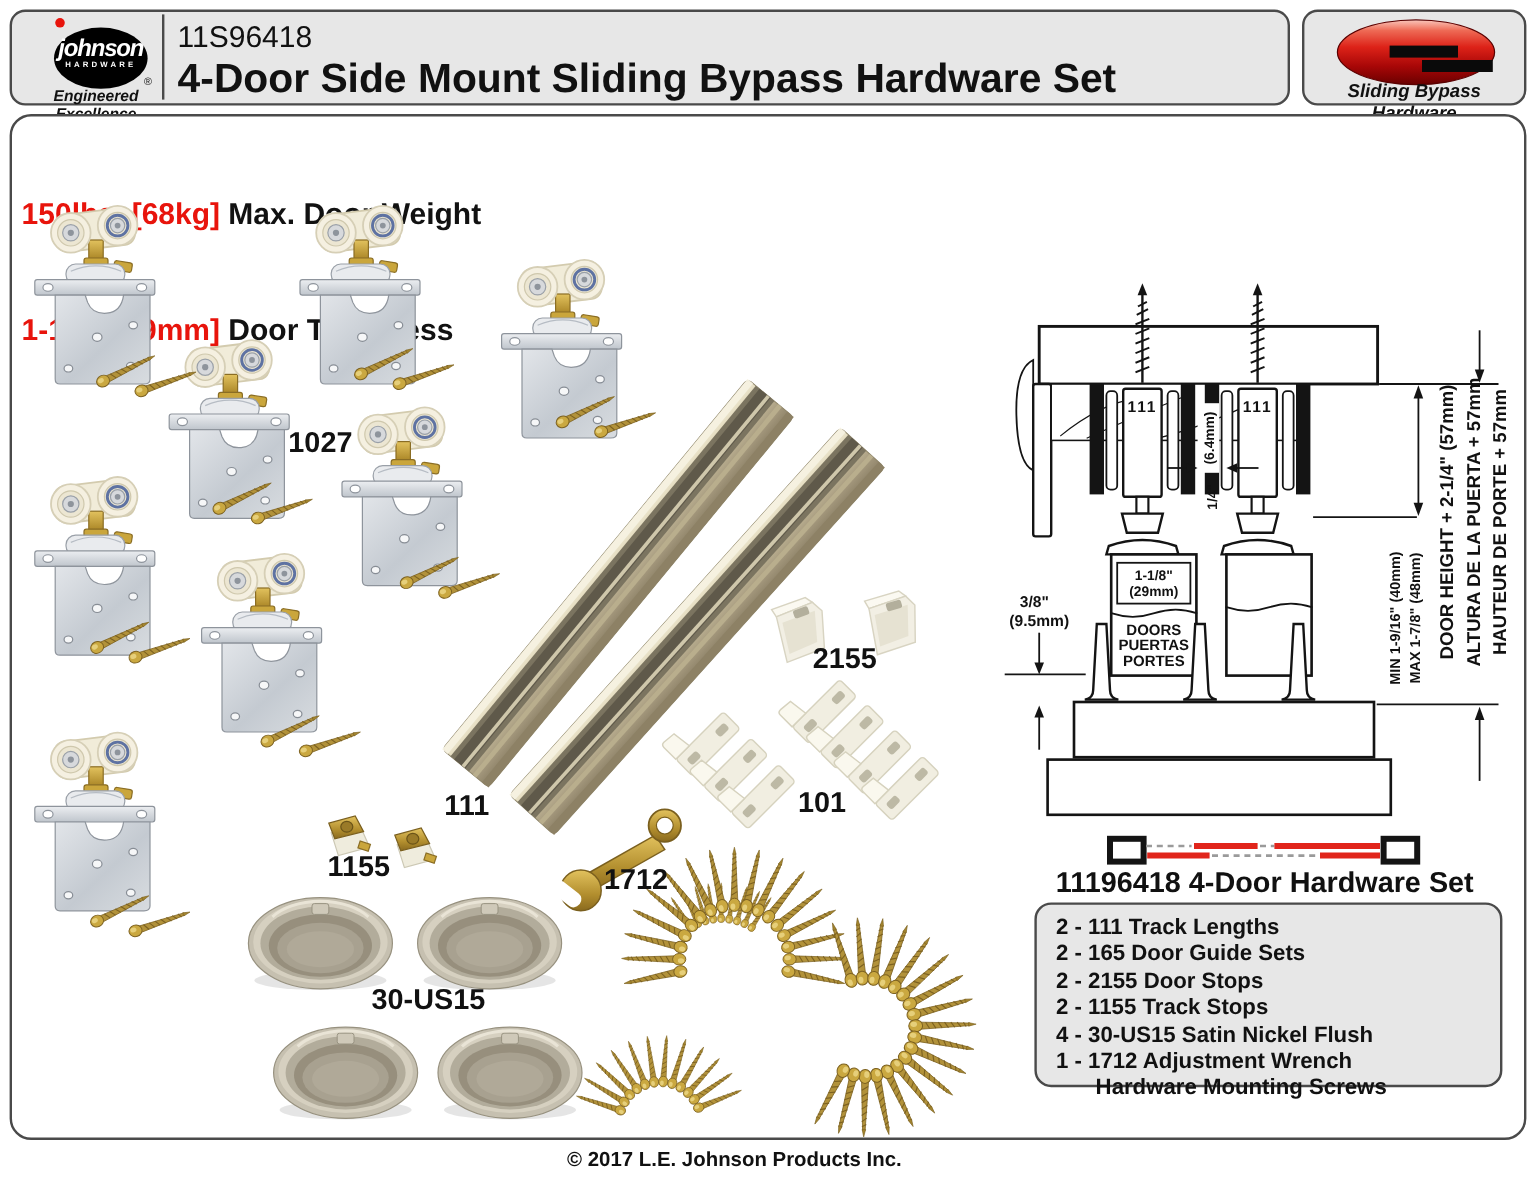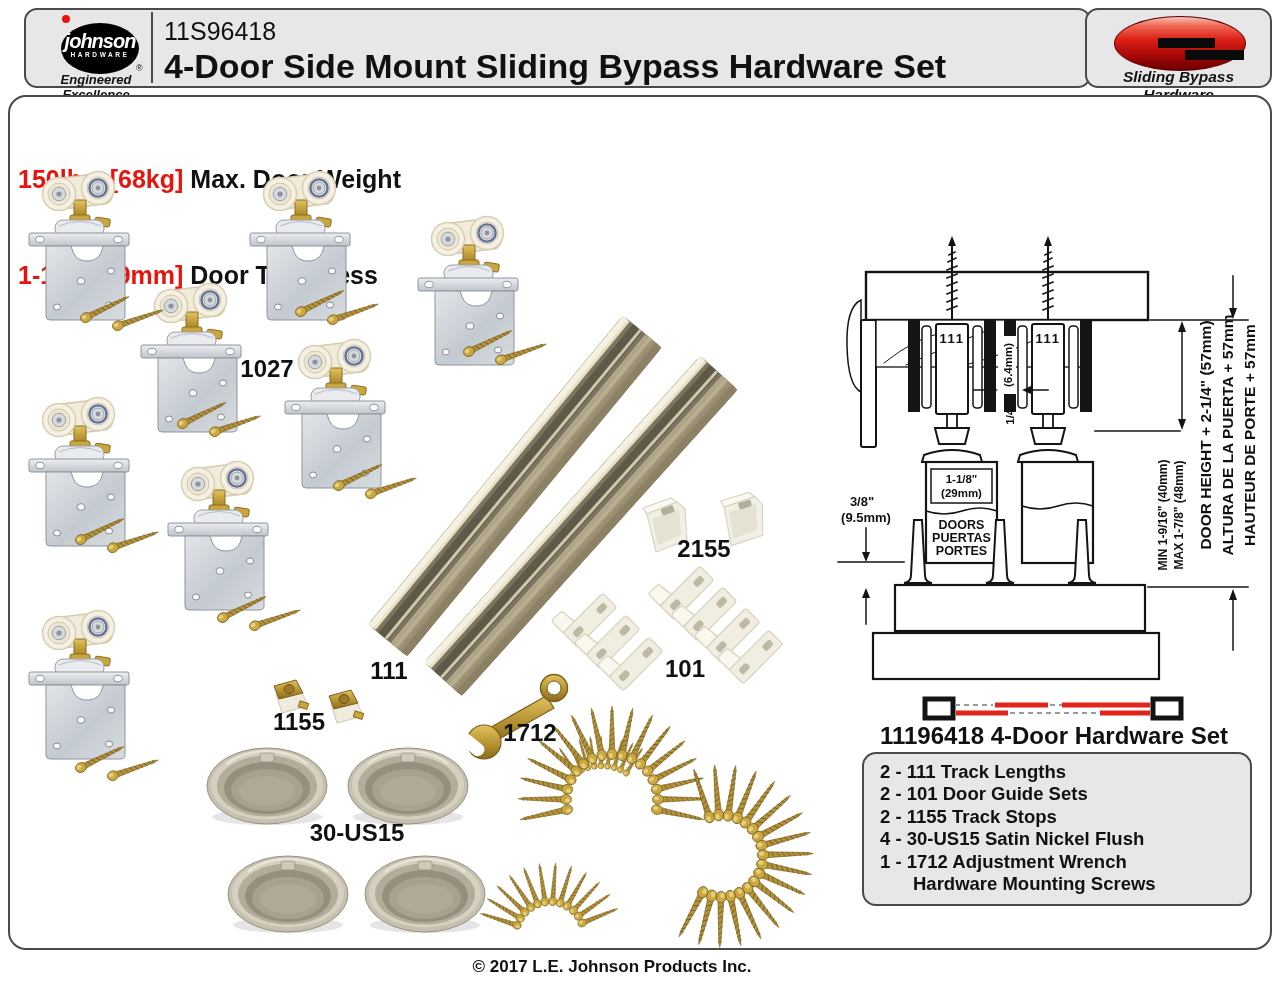--- a/index.html
+++ b/index.html
@@ -1,18 +1,18 @@
 <!DOCTYPE html>
 <html><head>
 <meta charset="utf-8">
 <style>
   html,body{margin:0;padding:0}
   body{width:1280px;height:989px;background:#fff;font-family:"Liberation Sans",sans-serif;position:relative;overflow:hidden;color:#111}
   .panel{position:absolute;background:#e7e7e7;border:2.5px solid #4a4a4a;border-radius:13px;box-sizing:border-box}
-  #header-left{left:24px;top:8px;width:1067px;height:80px}
+  #header-left{left:8px;top:8px;width:1067px;height:80px}
   #header-right{left:1085px;top:8px;width:187px;height:80px}
   #logo-oval{position:absolute;left:35px;top:13px;width:78px;height:51px;background:#000;border-radius:50%;text-align:center}
   #logo-brand{color:#fff;font-weight:bold;font-style:italic;font-size:20px;letter-spacing:-1px;line-height:20px;margin-top:8px}
   #logo-sub{color:#fff;font-size:6.5px;letter-spacing:2.6px;line-height:8px;font-weight:bold}
   #logo-dot{position:absolute;left:36px;top:5px;width:8px;height:8px;border-radius:50%;background:#e8140c}
   #logo-reg{position:absolute;left:110px;top:53px;font-size:9px}
   #logo-tagline{position:absolute;left:4px;top:62px;width:132px;text-align:center;font-style:italic;font-weight:bold;font-size:13px}
   #header-divider{position:absolute;left:125px;top:2px;width:2px;height:71px;background:#4a4a4a}
   #part-number{position:absolute;left:138px;top:7px;font-weight:normal;font-size:25px}
   #product-title{position:absolute;left:138px;top:37px;font-weight:bold;font-size:34px}
@@ -429,21 +429,22 @@
     <line x1="956" y1="713" x2="1008" y2="713"></line>
         <line x1="1100" y1="713" x2="1150" y2="713"></line>
   </g>
 </g>
 </svg>
 
 <div id="contents-title">11196418 4-Door Hardware Set Contents</div>
 <div id="contents-panel">
   <ul id="contents-list">
       <li>2 - 111 Track Lengths</li>
-      <li>2 - 101 Door Guide Sets</li>
+      <li>2 - 165 Door Guide Sets</li>
+      <li>2 - 2155 Door Stops</li>
       <li>2 - 1155 Track Stops</li>
       <li>4 - 30-US15 Satin Nickel Flush</li>
       <li>1 - 1712 Adjustment Wrench</li>
       <li class="indent">Hardware Mounting Screws</li>
     </ul>
 </div>
 
 <div id="footer">© 2017 L.E. Johnson Products Inc.</div>
 
 </body></html>

